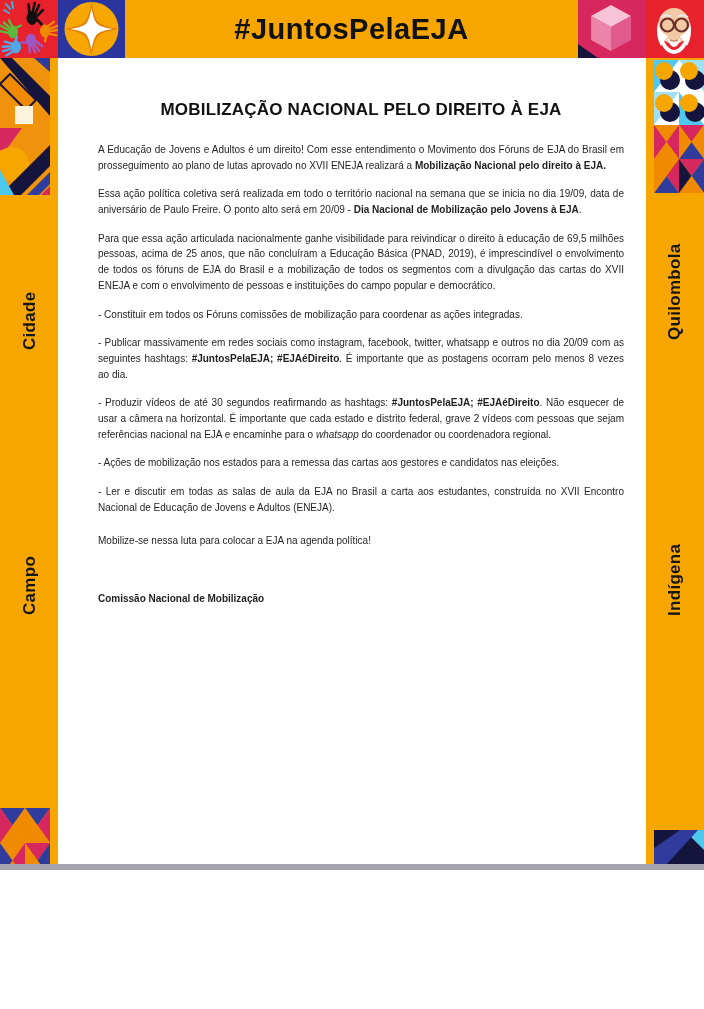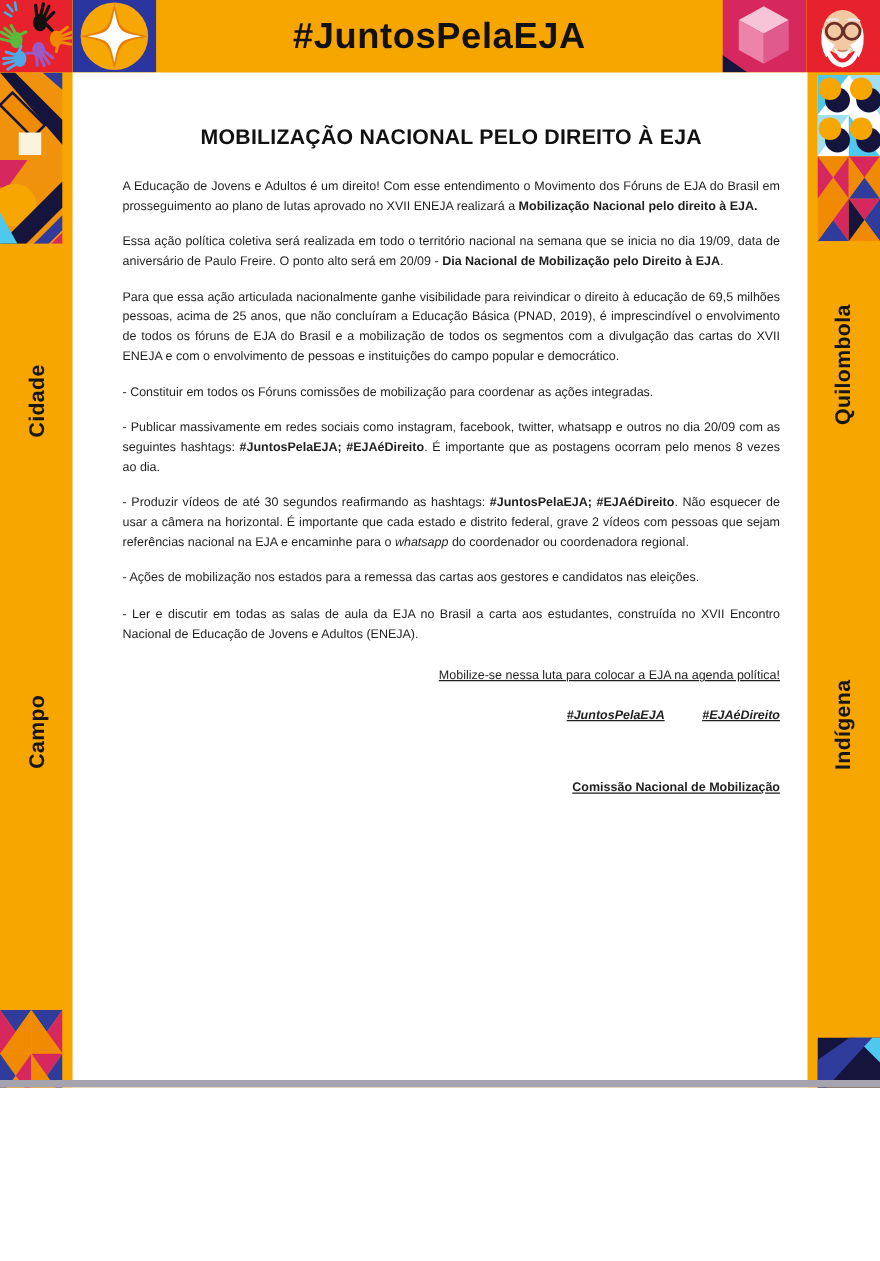--- a/index.html
+++ b/index.html
@@ -12,21 +12,21 @@
   .poster{position:relative;width:704px;height:870px;background:var(--border-yellow);overflow:hidden;}
   .deco{position:absolute;line-height:0;}
   .deco svg{display:block;}
   
   .header-band{position:absolute;left:125px;top:0;width:453px;height:58px;display:flex;align-items:center;justify-content:center;}
   .header-tag{font-size:29px;font-weight:700;letter-spacing:.5px;color:#111;}
   
   .content{position:absolute;left:58px;top:58px;width:588px;height:892px;background:var(--white);padding:30px 22px 0 40px;}
   .content h1{font-size:17px;font-weight:700;text-align:center;color:#111;margin:12px 0 22px 0;letter-spacing:.2px;}
   .content p{font-size:10px;line-height:1.57;color:var(--text-black);text-align:justify;margin-bottom:13px;}
-  .content p.center{text-align:right;text-decoration:underline;}
+  .content p.center{text-align:left;}
   .content p.hashtags{font-weight:700;font-style:italic;margin-top:16px;}
   .content p.hashtags .gap{margin-left:30px;}
   .content p.call{margin-top:18px;}
   .content p.signature{font-weight:700;margin-top:42px;}
   
   .vwrap{position:absolute;width:0;height:0;}
   .vwrap>span{display:block;transform:translate(-50%,-50%) rotate(-90deg);white-space:nowrap;
     font-size:17px;font-weight:700;color:#161616;letter-spacing:.3px;}
   
   .footer-band{position:absolute;left:110px;top:950px;width:468px;height:53px;display:flex;align-items:center;justify-content:center;}
@@ -334,32 +334,29 @@
       <path d="M30,38 Q30,22 42,22 Q52,22 52,30 Q44,25 36,28 Q31,31 30,38 Z" fill="#1A1A40"></path>
       <circle cx="44" cy="37" r="4" fill="#FFFFFF"></circle>
       <circle cx="43" cy="37" r="1.8" fill="#14143C"></circle>
     </svg>
   </div>
 
   <main class="content">
     <h1>MOBILIZAÇÃO NACIONAL PELO DIREITO À EJA</h1>
     <div>
         <p><span>A Educação de Jovens e Adultos é um direito! Com esse entendimento o Movimento dos Fóruns de EJA do Brasil em prosseguimento ao plano de lutas aprovado no XVII ENEJA realizará a </span><span style="font-weight: 700;">Mobilização Nacional pelo direito à EJA.</span></p>
-        <p><span>Essa ação política coletiva será realizada em todo o território nacional na semana que se inicia no dia 19/09, data de aniversário de Paulo Freire. O ponto alto será em 20/09 - </span><span style="font-weight: 700;">Dia Nacional de Mobilização pelo Direito à EJA</span><span>.</span></p>
+        <p><span>Essa ação política coletiva será realizada em todo o território nacional na semana que se inicia no dia 19/09, data de aniversário de Paulo Freire. O ponto alto será em 20/09 - </span><span style="font-weight: 700;">Dia Nacional de Mobilização pelo Jovens à EJA</span><span>.</span></p>
         <p><span>Para que essa ação articulada nacionalmente ganhe visibilidade para reivindicar o direito à educação de 69,5 milhões pessoas, acima de 25 anos, que não concluíram a Educação Básica (PNAD, 2019), é imprescindível o envolvimento de todos os fóruns de EJA do Brasil e a mobilização de todos os segmentos com a divulgação das cartas do XVII ENEJA e com o envolvimento de pessoas e instituições do campo popular e democrático.</span></p>
         <p><span>- Constituir em todos os Fóruns comissões de mobilização para coordenar as ações integradas.</span></p>
         <p><span>- Publicar massivamente em redes sociais como instagram, facebook, twitter, whatsapp e outros no dia 20/09 com as seguintes hashtags: </span><span style="font-weight: 700;">#JuntosPelaEJA; #EJAéDireito</span><span>. É importante que as postagens ocorram pelo menos 8 vezes ao dia.</span></p>
         <p><span>- Produzir vídeos de até 30 segundos reafirmando as hashtags: </span><span style="font-weight: 700;">#JuntosPelaEJA; #EJAéDireito</span><span>. Não esquecer de usar a câmera na horizontal. É importante que cada estado e distrito federal, grave 2 vídeos com pessoas que sejam referências nacional na EJA e encaminhe para o </span><span style="font-style: italic;">whatsapp</span><span> do coordenador ou coordenadora regional.</span></p>
         <p><span>- Ações de mobilização nos estados para a remessa das cartas aos gestores e candidatos nas eleições.</span></p>
         <p><span>- Ler e discutir em todas as salas de aula da EJA no Brasil a carta aos estudantes, construída no XVII Encontro Nacional de Educação de Jovens e Adultos (ENEJA).</span></p>
       </div>
     <p class="center call">Mobilize-se nessa luta para colocar a EJA na agenda política!</p>
-    <p class="center hashtags">
-      <span>#JuntosPelaEJA</span><span class="gap">#EJAéDireito</span>
-    </p>
     <p class="center signature">Comissão Nacional de Mobilização</p>
   </main>
 
   <div class="footer-band">
     <span class="footer-tag">#EJAéDireito</span>
   </div>
 
   <div class="grey-strip"></div>
 </div>
 

